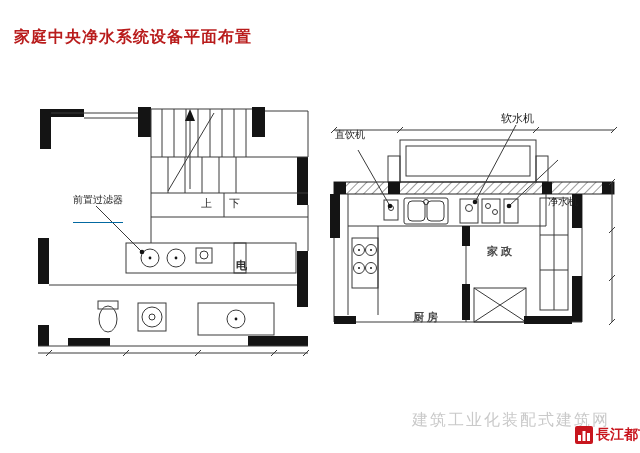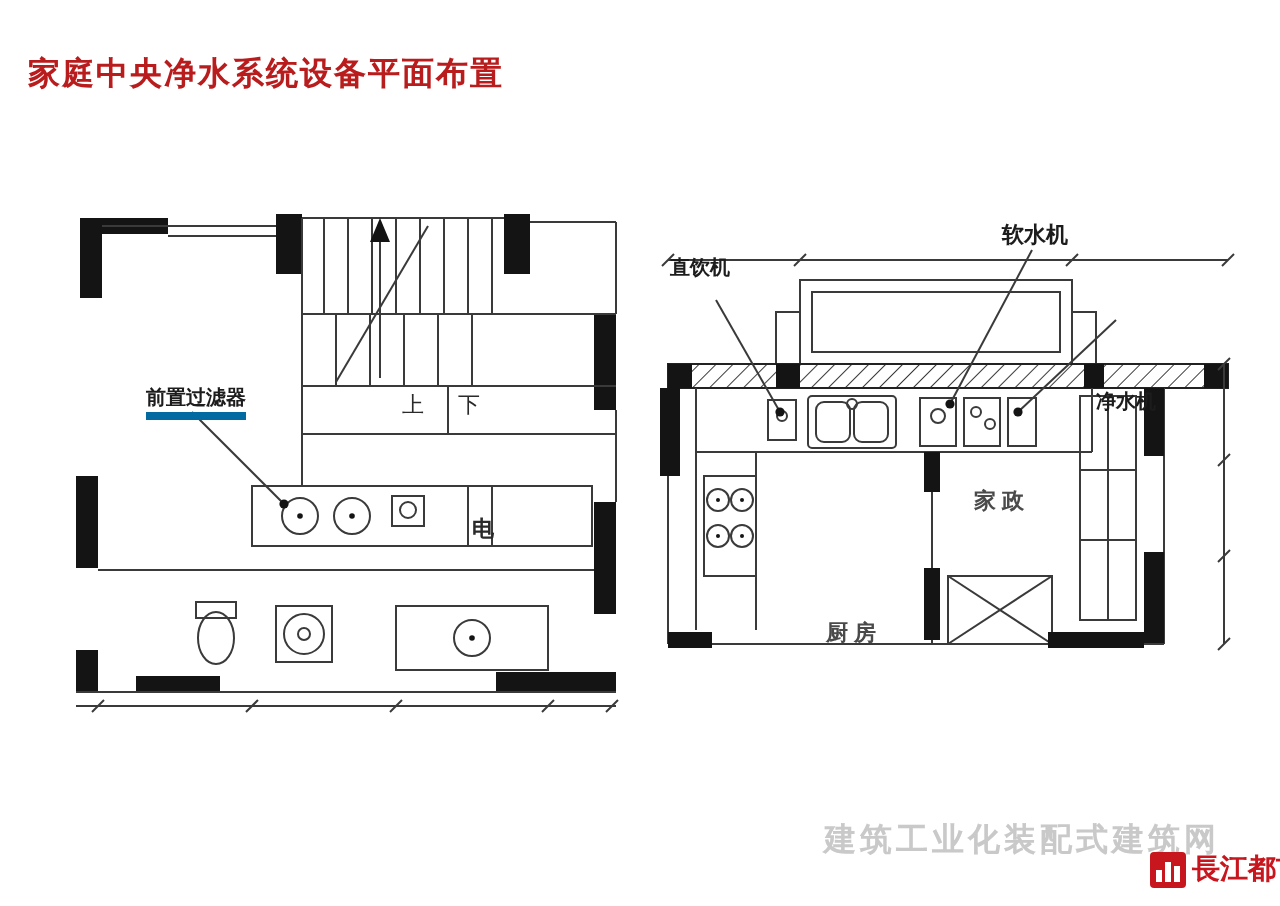--- a/index.html
+++ b/index.html
@@ -13,28 +13,28 @@
     position:absolute;left:14px;top:27px;
     font-size:16px;font-weight:bold;color:#b91c1c;letter-spacing:1px;
     margin:0;white-space:nowrap;
   }
   .plan{position:absolute;}
   .plan svg{position:absolute;left:0;top:0;}
   #left-plan{left:38px;top:105px;width:275px;height:255px;}
   #right-plan{left:328px;top:110px;width:292px;height:228px;}
   .lbl{
     position:absolute;color:#1c1c1c;white-space:nowrap;line-height:1;
-    font-size:10px;font-weight:bold;
+    font-size:10px;font-weight:normal;
   }
   .lbl.plain{font-weight:normal;font-size:11px;color:#2a2a2a;}
   .lbl.room{font-weight:bold;font-size:11px;color:#4a4a4a;letter-spacing:3px;}
-  .lbl.underlined{border-bottom:4px solid #0369a1;padding-bottom:1px;}
+  .lbl.underlined{border-bottom:1px solid #0369a1;padding-bottom:17px;}
   .watermark{
     position:absolute;left:412px;top:410px;
-    font-size:16px;font-weight:bold;letter-spacing:2px;color:#c9c9c9;
+    font-size:16px;font-weight:normal;letter-spacing:2px;color:#c9c9c9;
     white-space:nowrap;
   }
   .brand{
     position:absolute;left:575px;top:425px;height:20px;
     display:flex;align-items:center;gap:3px;
   }
   .brand-logo{width:18px;height:18px;display:inline-block;}
   .brand-text{
     font-size:14px;font-weight:bold;color:#c8161e;letter-spacing:0px;white-space:nowrap;
   }

